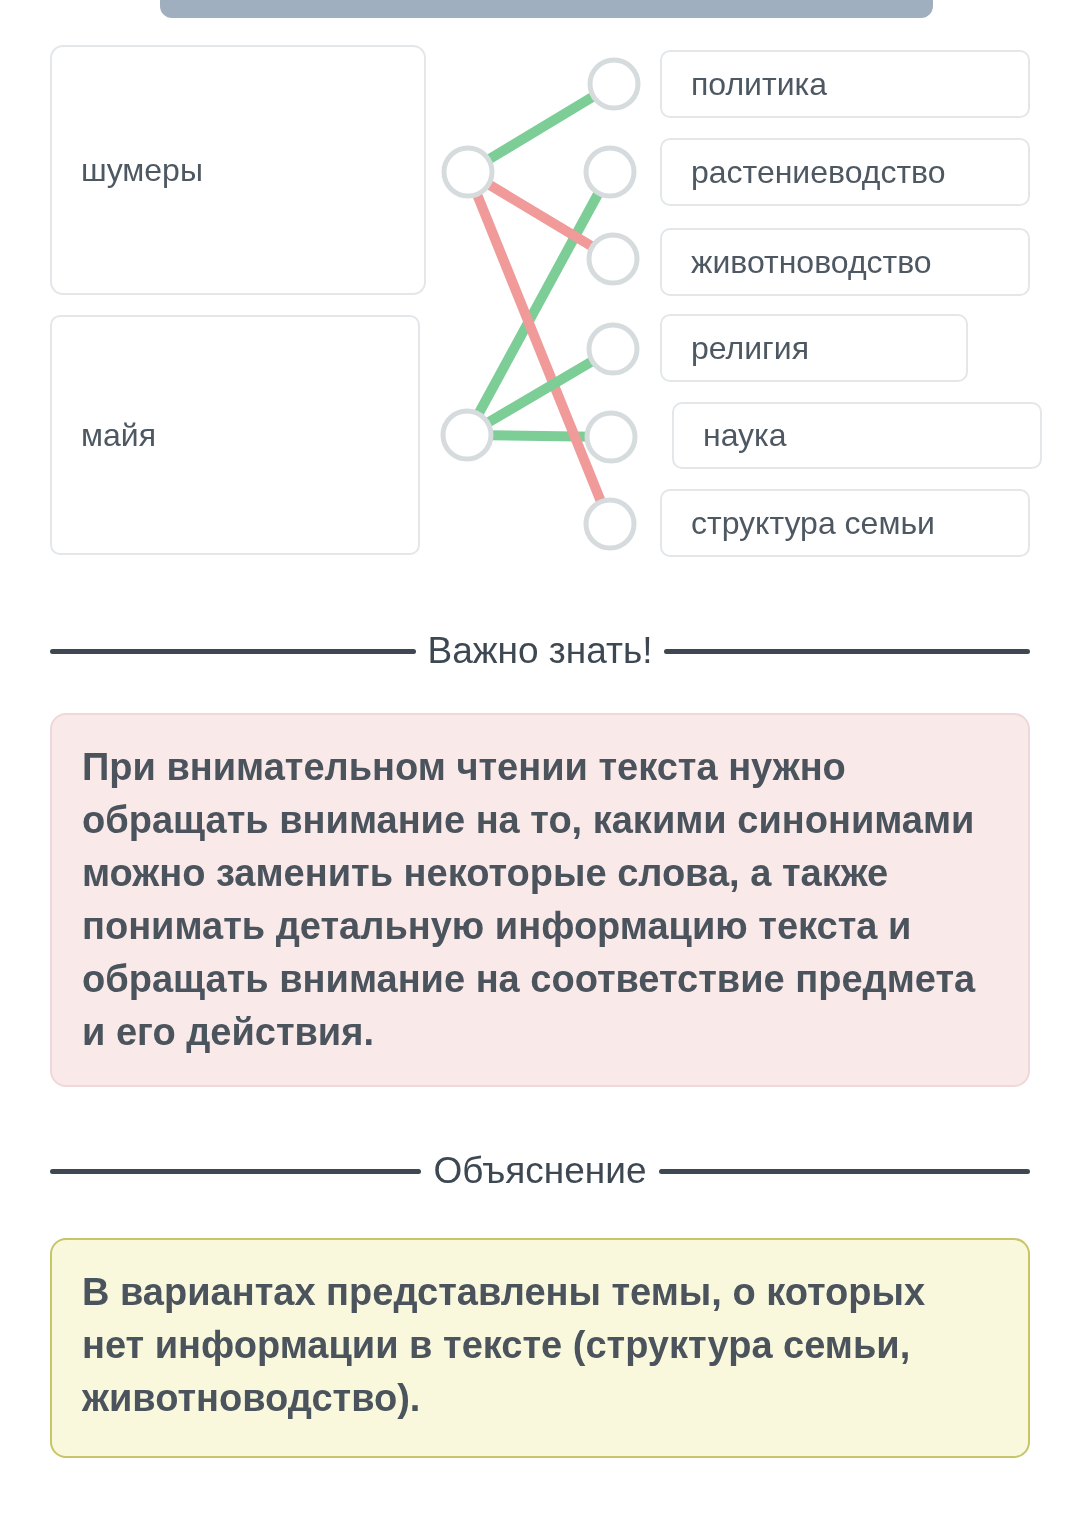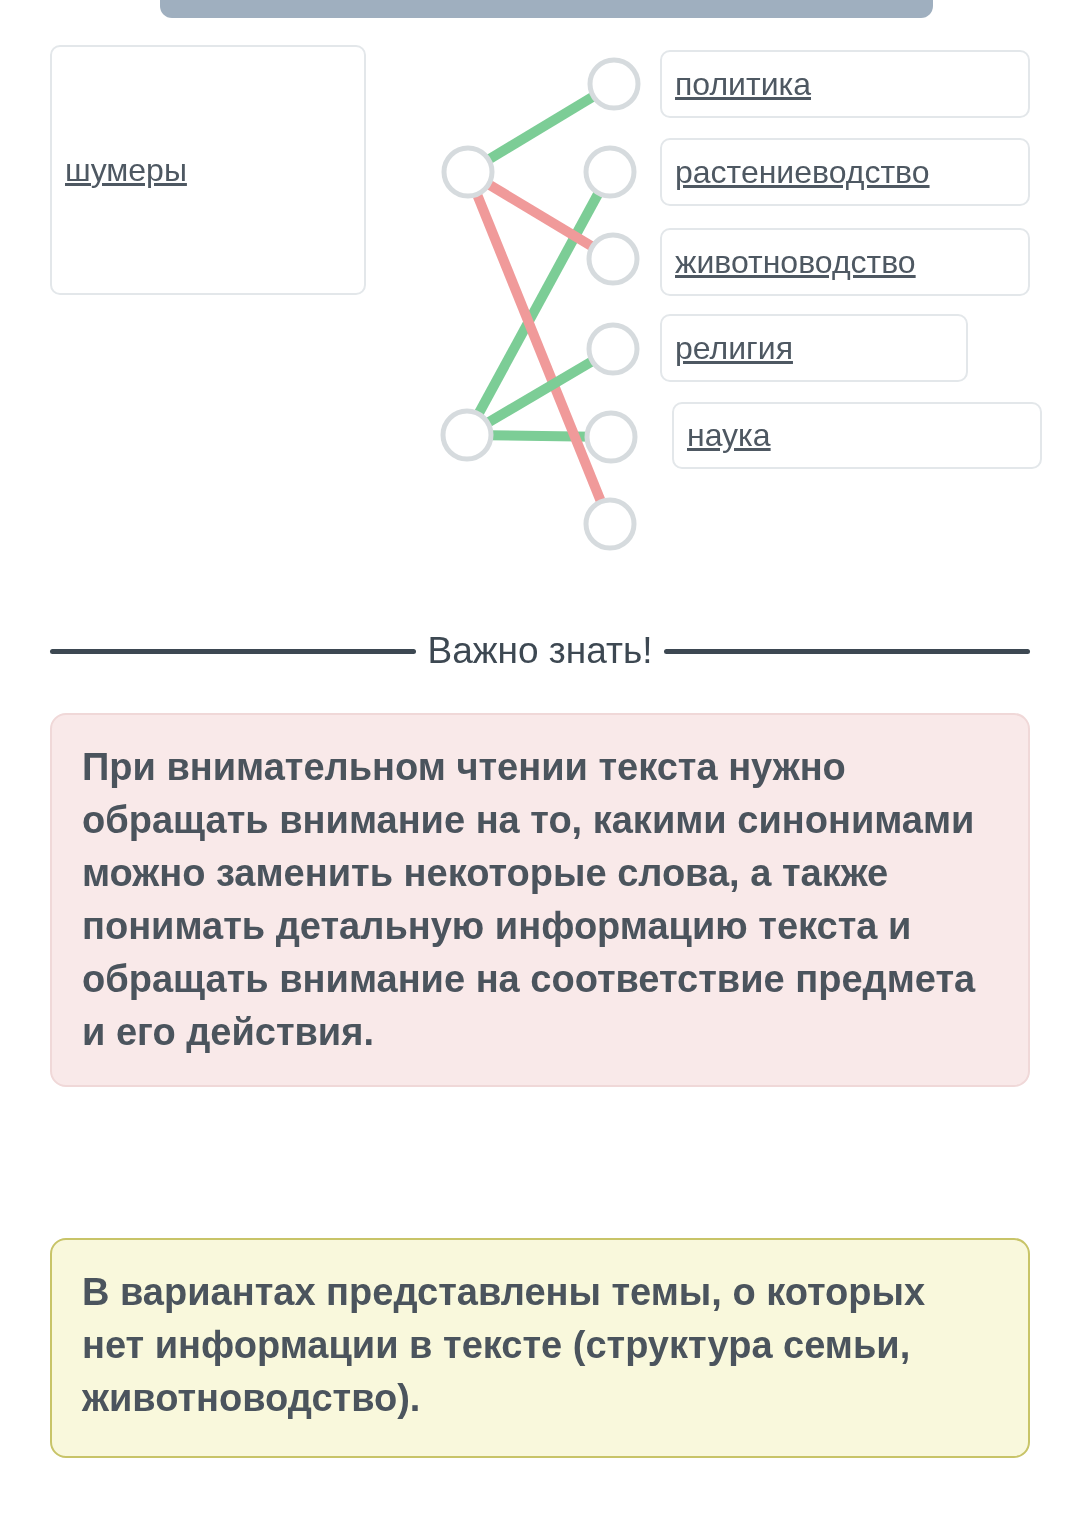--- a/index.html
+++ b/index.html
@@ -8,22 +8,22 @@
     font-family:"Liberation Sans", sans-serif;overflow:hidden;
   }
   .top-bar{
     position:absolute;left:160px;top:0;width:773px;height:18px;
     background:var(--c-top_bar,#9fafbf);
     border-radius:0 0 12px 12px;
   }
   .match-area{position:absolute;left:0;top:0;width:1080px;height:600px;}
   .match-box{
     position:absolute;background:#fff;border:2px solid #e3e7ea;border-radius:10px;
-    display:flex;align-items:center;padding-left:13px;box-sizing:border-box;
-    color:#4e5862;font-size:32px;cursor:pointer;text-decoration:underline;
+    display:flex;align-items:center;padding-left:29px;box-sizing:border-box;
+    color:#4e5862;font-size:32px;cursor:pointer;
   }
   svg.graph{position:absolute;left:0;top:0;}
   .section-header{
     position:absolute;left:50px;width:980px;display:flex;align-items:center;gap:12px;
     color:var(--c-divider,#3d4852);font-size:37px;
   }
   .section-header .rule{flex:1;height:5px;background:var(--c-divider,#3d4852);border-radius:3px;}
   .section-header .title{white-space:nowrap;}
   .note{
     position:absolute;left:50px;width:980px;box-sizing:border-box;border-radius:16px;
@@ -59,44 +59,55 @@
         <line x1="467" y1="435" x2="613" y2="349" stroke="#7ccd96" stroke-width="10"></line>
         <circle cx="468" cy="172" r="24" fill="#ffffff" stroke="#d6dbde" stroke-width="5"></circle>
         <circle cx="467" cy="435" r="24" fill="#ffffff" stroke="#d6dbde" stroke-width="5"></circle>
         <circle cx="614" cy="84" r="24" fill="#ffffff" stroke="#d6dbde" stroke-width="5"></circle>
         <circle cx="610" cy="172" r="24" fill="#ffffff" stroke="#d6dbde" stroke-width="5"></circle>
         <circle cx="613" cy="259" r="24" fill="#ffffff" stroke="#d6dbde" stroke-width="5"></circle>
         <circle cx="613" cy="349" r="24" fill="#ffffff" stroke="#d6dbde" stroke-width="5"></circle>
         <circle cx="611" cy="437" r="24" fill="#ffffff" stroke="#d6dbde" stroke-width="5"></circle>
         <circle cx="610" cy="524" r="24" fill="#ffffff" stroke="#d6dbde" stroke-width="5"></circle>
       </svg>
-  <div class="match-box" style="left: 50px; top: 45px; width: 316px; height: 250px;">
+  <div class="match-box" style="left: 50px; top: 45px; width: 376px; height: 250px; border-radius: 13px;">
         <span>шумеры</span>
+      </div>
+      <div class="match-box" style="left: 50px; top: 315px; width: 370px; height: 240px;">
+        <span>майя</span>
       </div>
       <div class="match-box" style="left: 660px; top: 50px; width: 370px; height: 68px;">
         <span>политика</span>
       </div>
       <div class="match-box" style="left: 660px; top: 138px; width: 370px; height: 68px; text-align: right;">
         <span>растениеводство</span>
       </div>
       <div class="match-box" style="left: 660px; top: 228px; width: 370px; height: 68px;">
         <span>животноводство</span>
       </div>
       <div class="match-box" style="left: 660px; top: 314px; width: 308px; height: 68px;">
         <span>религия</span>
       </div>
       <div class="match-box" style="left: 660px; top: 402px; width: 370px; height: 67px; margin-left: 12px;">
         <span>наука</span>
       </div>
+      <div class="match-box" style="left: 660px; top: 489px; width: 370px; height: 68px;">
+        <span>структура семьи</span>
+      </div>
     </div>
 
   <div class="section-header hdr-important">
     <span class="rule"></span>
     <span class="title">Важно знать!</span>
     <span class="rule"></span>
   </div>
 
   <div class="note pink">При внимательном чтении текста нужно обращать внимание на то, какими синонимами можно заменить некоторые слова, а также понимать детальную информацию текста и обращать внимание на соответствие предмета и его действия.</div>
 
+  <div class="section-header hdr-explanation">
+    <span class="rule"></span>
+    <span class="title">Объяснение</span>
+    <span class="rule"></span>
+  </div>
 
   <div class="note yellow">В вариантах представлены темы, о которых нет информации в тексте (структура семьи, животноводство).</div>
 
 </div>
 
 </body></html>

